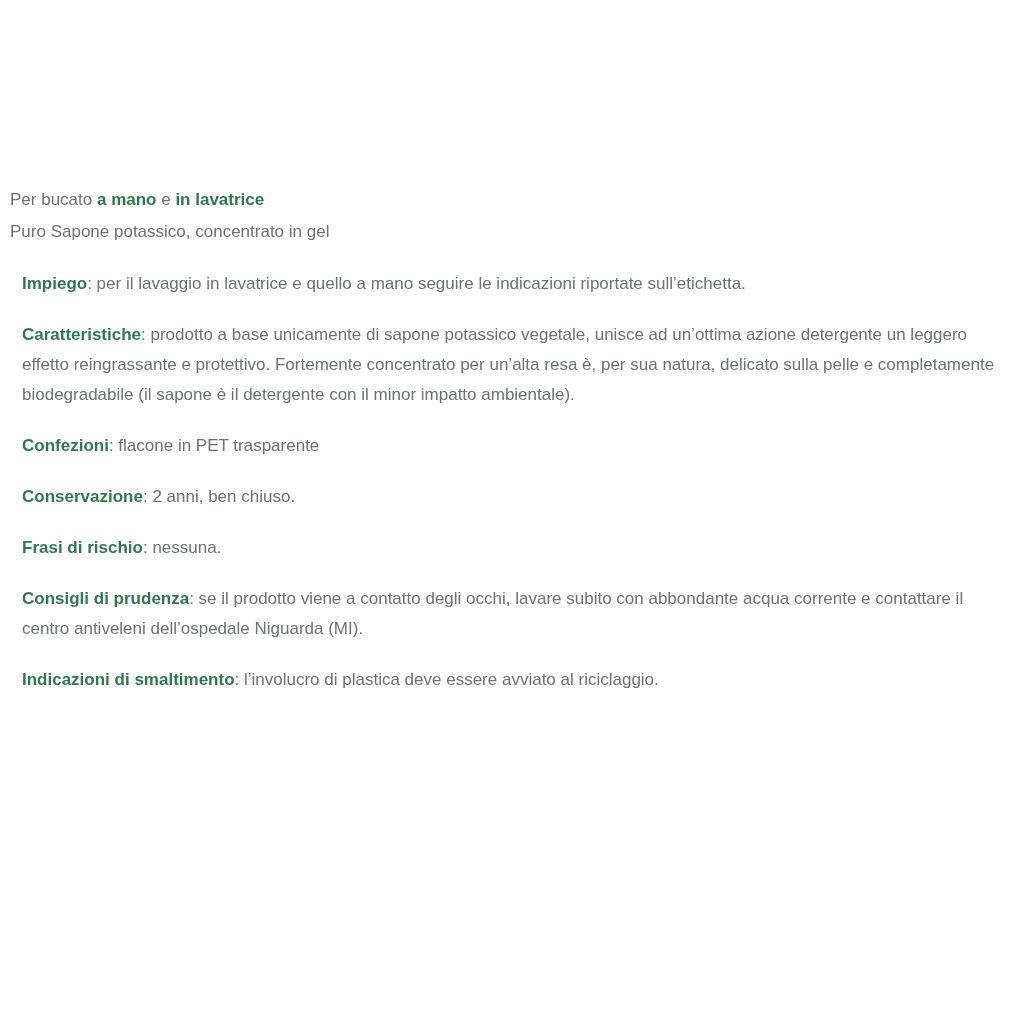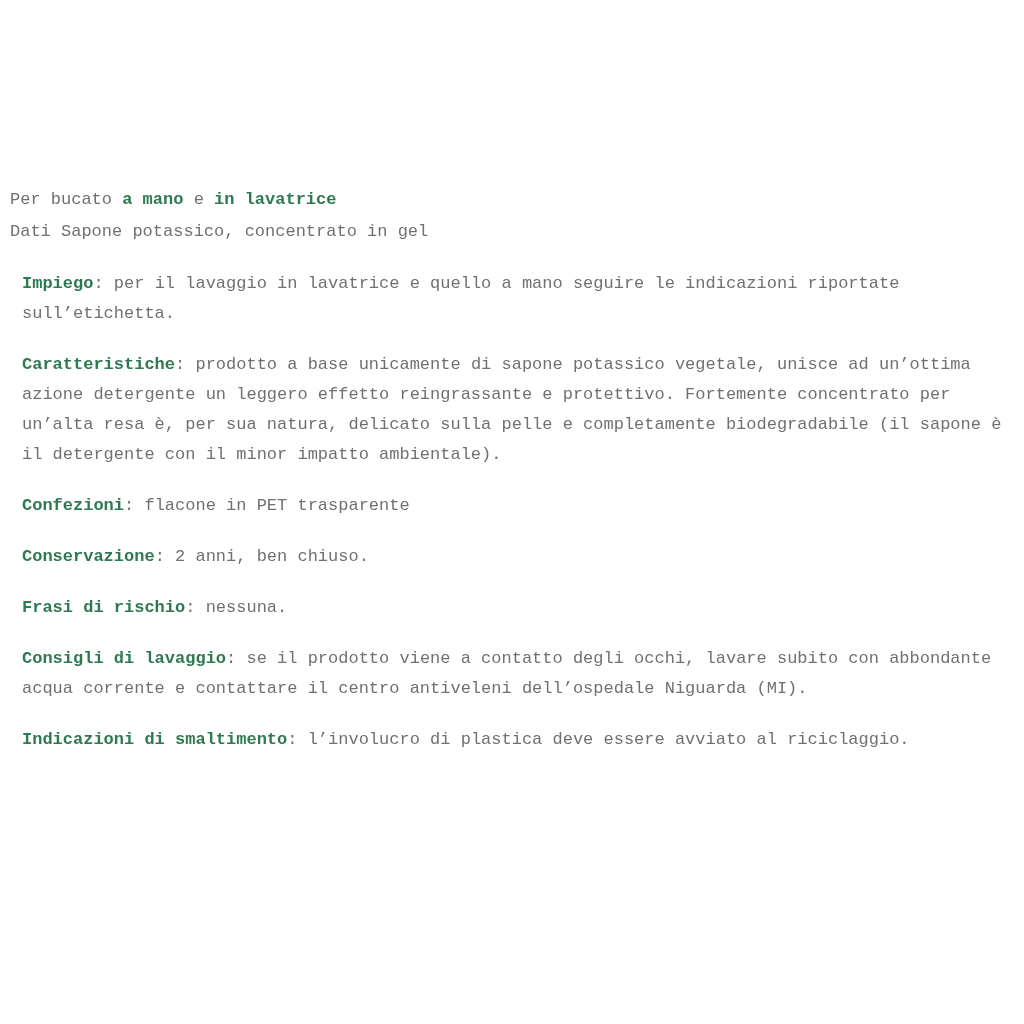--- a/index.html
+++ b/index.html
@@ -12,51 +12,50 @@
     height: 1024px;
     overflow: hidden;
     font-family: "Liberation Sans", sans-serif;
   }
   .content {
     box-sizing: border-box;
     width: 1024px;
     padding: 184px 8px 0 10px;
     font-size: 17px;
     color: #6e7073;
-    font-family: Liberation Mono, monospace;
   }
   .intro {
     margin: 0 0 21px 0;
     line-height: 32px;
   }
   p.para {
     margin: 21px 12px;
     line-height: 30px;
   }
   .g {
     color: #2e7a50;
     font-weight: 700;
   }
 </style>
 </head>
 <body>
 
 <div class="content">
 
-  <p class="intro"><span>Per bucato </span><strong class="g">a mano</strong><span> e </span><strong class="g">in lavatrice</strong><br><span>Dati Sapone potassico, concentrato in gel</span></p>
+  <p class="intro"><span>Per bucato </span><strong class="g">a mano</strong><span> e </span><strong class="g">in lavatrice</strong><br><span>Puro Sapone potassico, concentrato in gel</span></p>
 
   <p class="para"><strong class="g">Impiego</strong><span>: per il lavaggio in lavatrice e quello a mano seguire le indicazioni riportate sull’etichetta.</span></p>
 
   <p class="para"><strong class="g">Caratteristiche</strong><span>: prodotto a base unicamente di sapone potassico vegetale, unisce ad un’ottima azione detergente un leggero effetto reingrassante e protettivo. Fortemente concentrato per un’alta resa è, per sua natura, delicato sulla pelle e completamente biodegradabile (il sapone è il detergente con il minor impatto ambientale).</span></p>
 
 
 
   <p class="para"><strong class="g">Confezioni</strong><span>: flacone in PET trasparente</span></p>
 
   <p class="para"><strong class="g">Conservazione</strong><span>: 2 anni, ben chiuso.</span></p>
 
   <p class="para"><strong class="g">Frasi di rischio</strong><span>: nessuna.</span></p>
 
-  <p class="para"><strong class="g">Consigli di lavaggio</strong><span>: se il prodotto viene a contatto degli occhi, lavare subito con abbondante acqua corrente e contattare il centro antiveleni dell’ospedale Niguarda (MI).</span></p>
+  <p class="para"><strong class="g">Consigli di prudenza</strong><span>: se il prodotto viene a contatto degli occhi, lavare subito con abbondante acqua corrente e contattare il centro antiveleni dell’ospedale Niguarda (MI).</span></p>
 
   <p class="para"><strong class="g">Indicazioni di smaltimento</strong><span>: l’involucro di plastica deve essere avviato al riciclaggio.</span></p>
 
 </div>
 
 </body></html>

